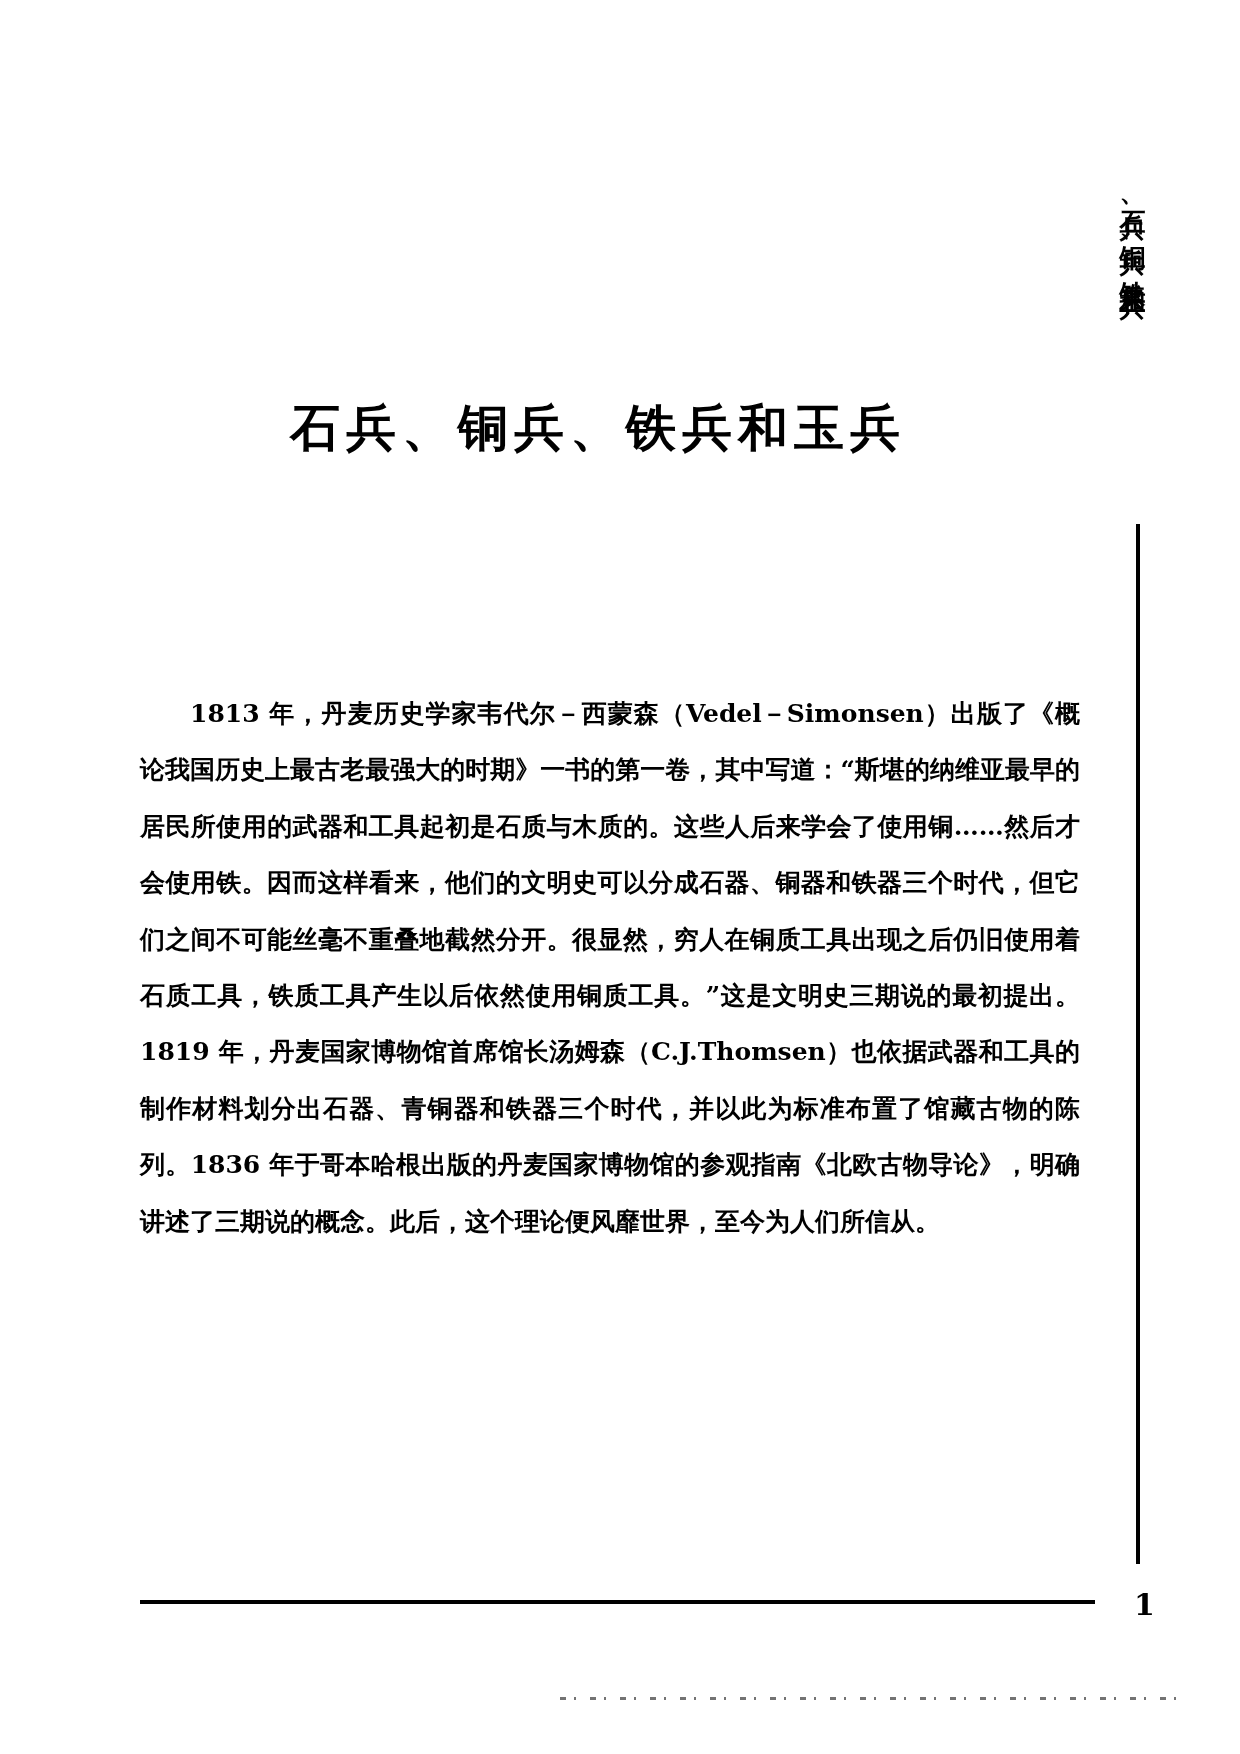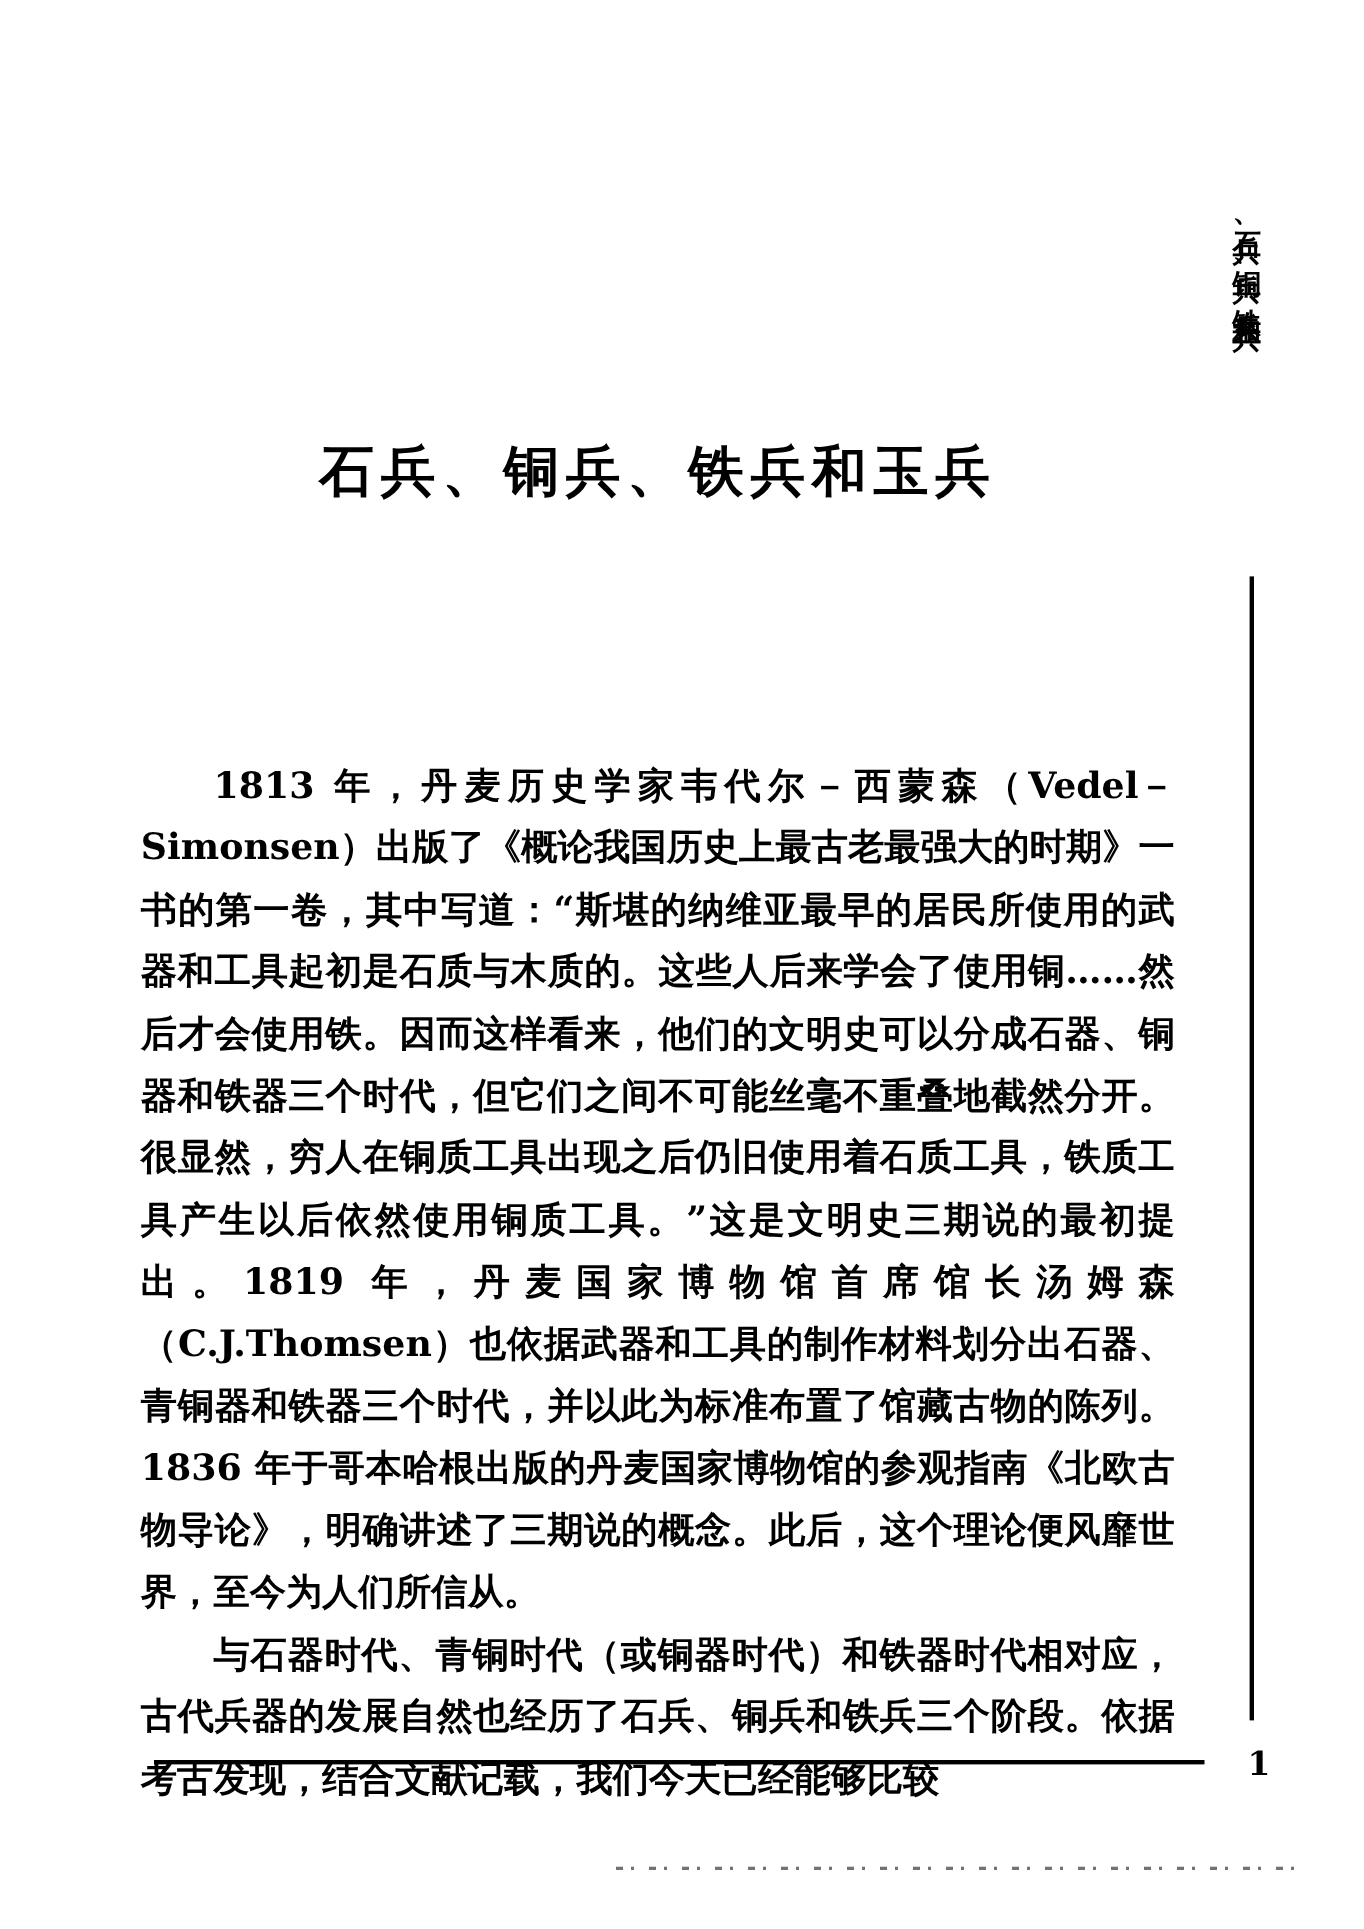--- a/index.html
+++ b/index.html
@@ -45,24 +45,24 @@
     .side-rule {
       position: absolute;
       left: 1136px;
       top: 524px;
       width: 4px;
       height: 1040px;
       background: #000;
     }
     .body-text {
       position: absolute;
-      left: 128px;
+      left: 140px;
       top: 686px;
       width: 940px;
-      font-size: 33px;
+      font-size: 25px;
       line-height: 56.4px;
       text-align: justify;
       font-weight: bold;
     }
     .body-text p {
       margin: 0;
       text-indent: 2em;
     }
     .footer-rule {
       position: absolute;
@@ -93,18 +93,17 @@
 </head>
 <body>
 
 <h1 class="chapter-title"><span>石兵、铜兵、铁兵和玉兵</span></h1>
 
 <div class="side-title">石兵、铜兵、铁兵和玉兵</div>
 <div class="side-rule"></div>
 
 <div class="body-text">
   <p>1813 年，丹麦历史学家韦代尔－西蒙森（Vedel－Simonsen）出版了《概论我国历史上最古老最强大的时期》一书的第一卷，其中写道：“斯堪的纳维亚最早的居民所使用的武器和工具起初是石质与木质的。这些人后来学会了使用铜……然后才会使用铁。因而这样看来，他们的文明史可以分成石器、铜器和铁器三个时代，但它们之间不可能丝毫不重叠地截然分开。很显然，穷人在铜质工具出现之后仍旧使用着石质工具，铁质工具产生以后依然使用铜质工具。”这是文明史三期说的最初提出。1819 年，丹麦国家博物馆首席馆长汤姆森（C.J.Thomsen）也依据武器和工具的制作材料划分出石器、青铜器和铁器三个时代，并以此为标准布置了馆藏古物的陈列。1836 年于哥本哈根出版的丹麦国家博物馆的参观指南《北欧古物导论》，明确讲述了三期说的概念。此后，这个理论便风靡世界，至今为人们所信从。</p>
-  <p>与石器时代、青铜时代（或铜器时代）和铁器时代相对应，古代兵器的发展自然也经历了石兵、铜兵和铁兵三个阶段。依据考古发现，结合文献记载，我们今天已经能够比较</p>
 </div>
 
 <div class="footer-rule"></div>
 <div class="page-number">1</div>
 <div class="scan-noise"></div>
 
 </body></html>

